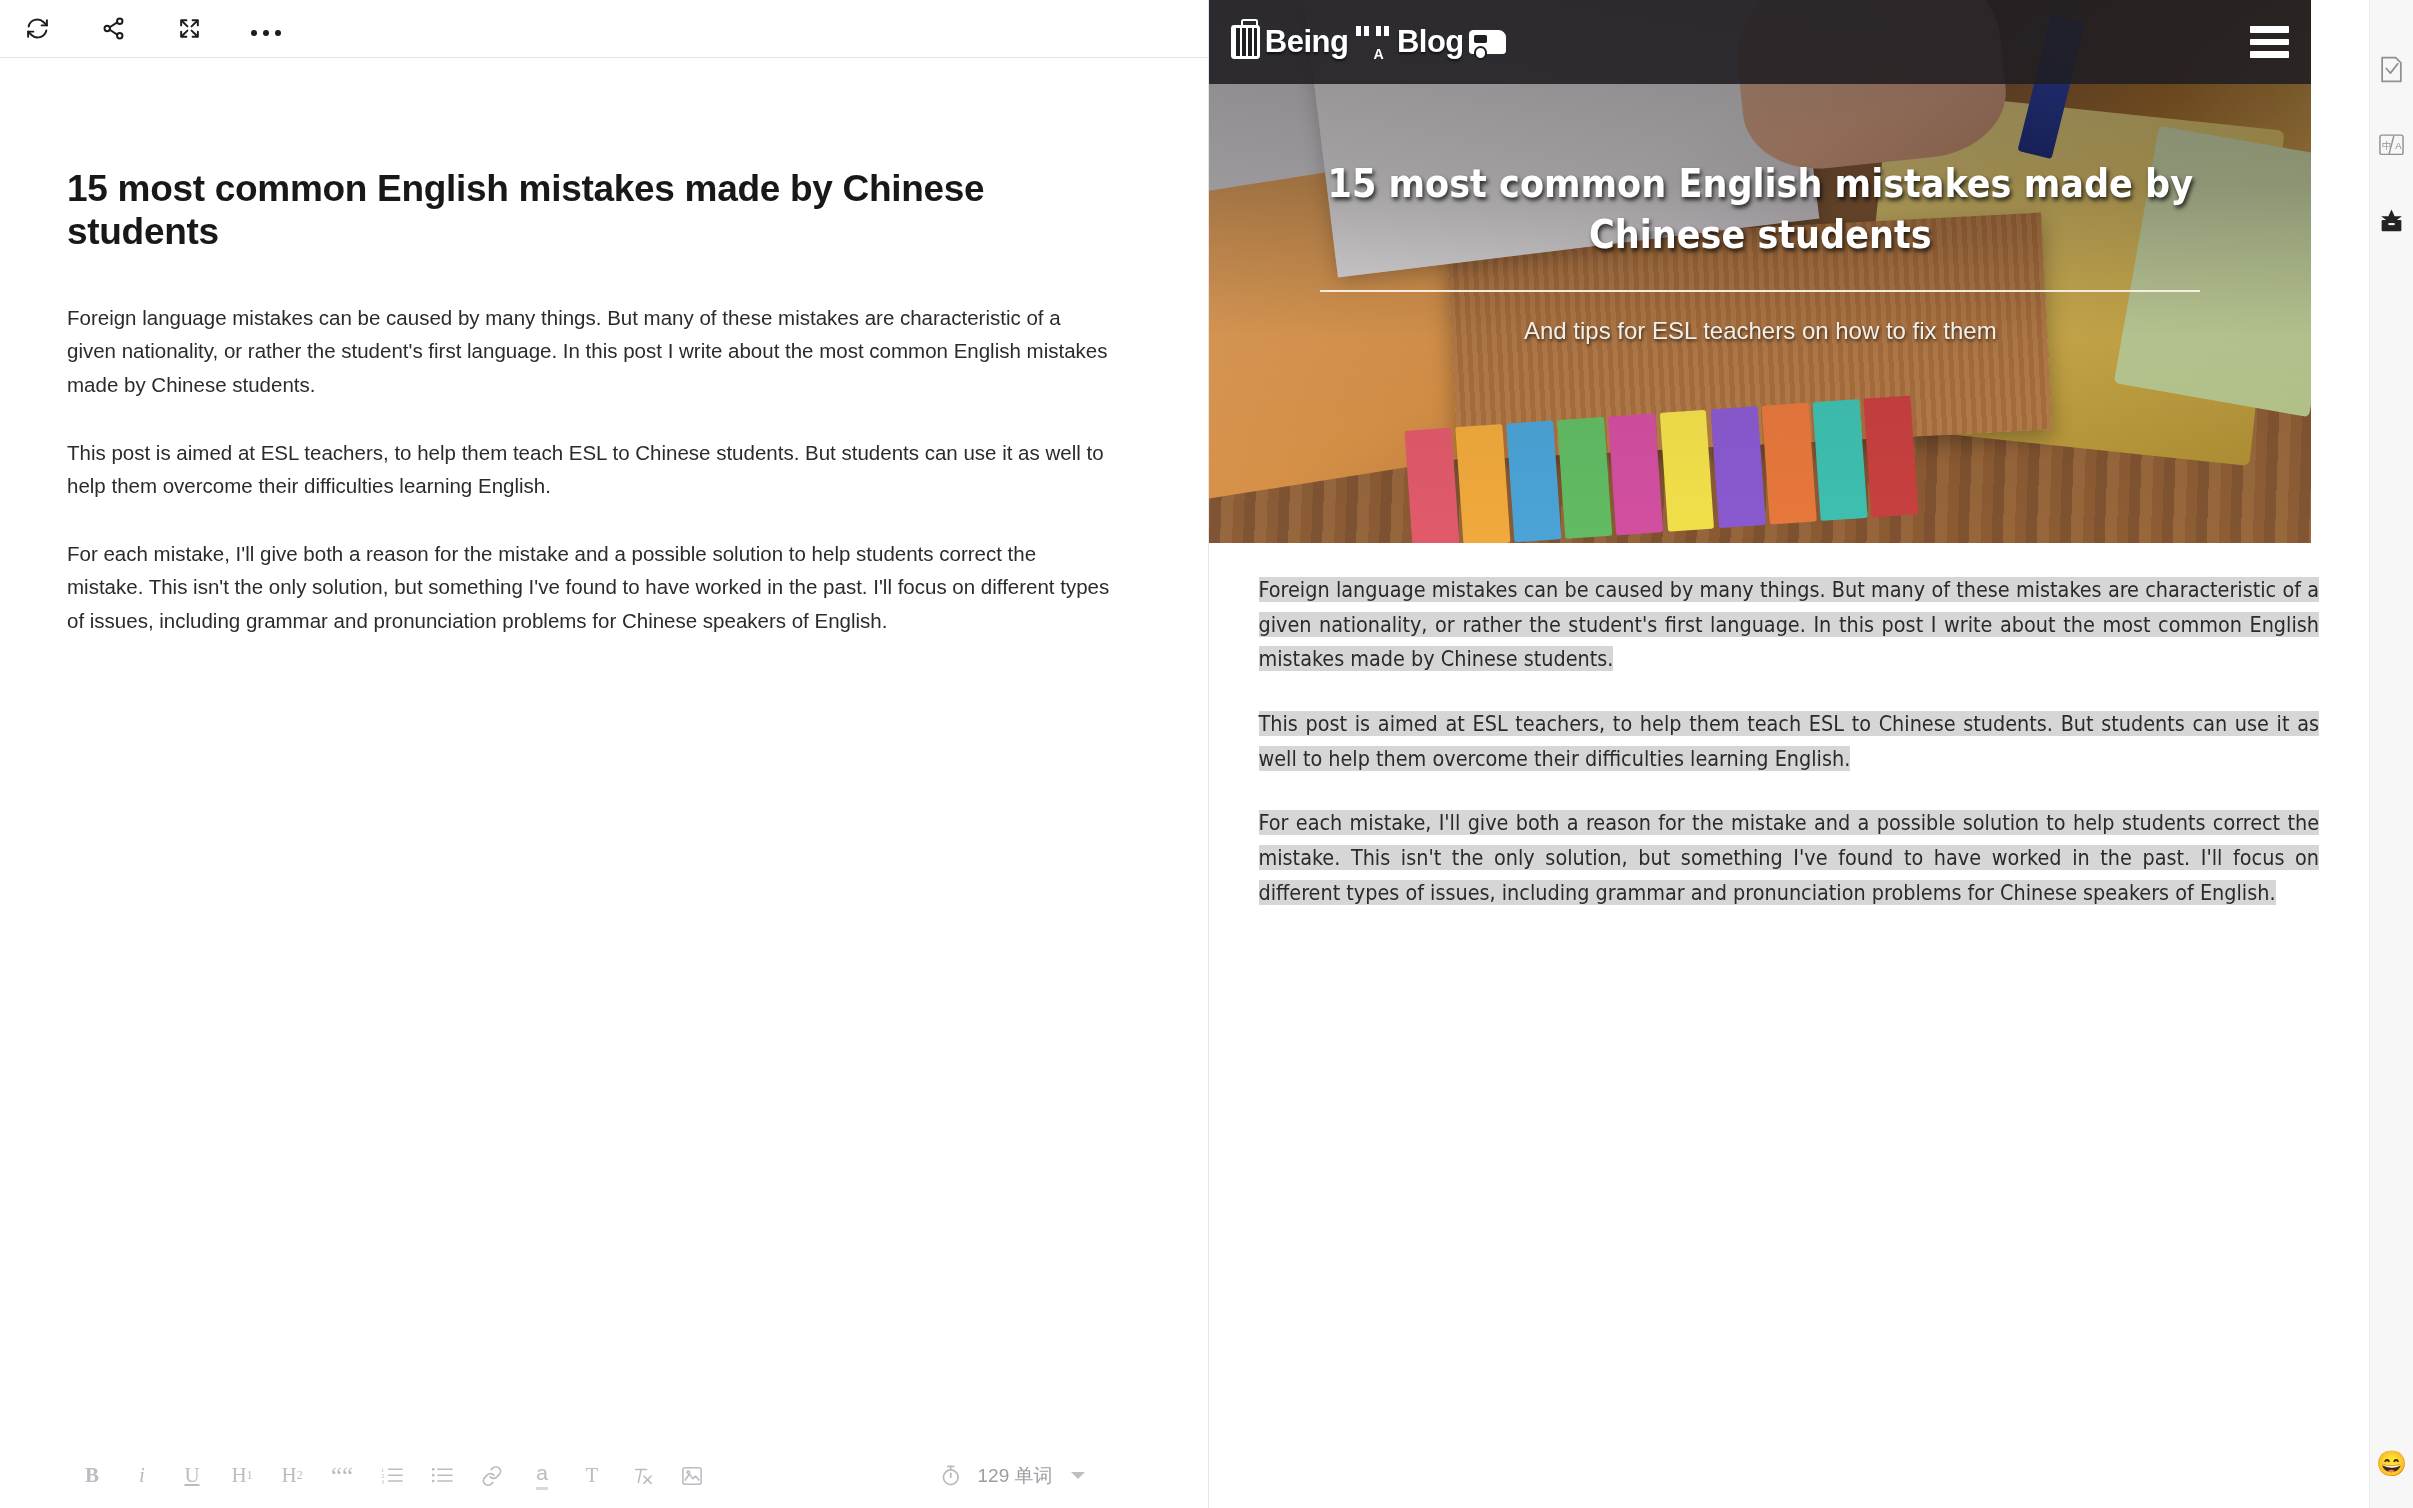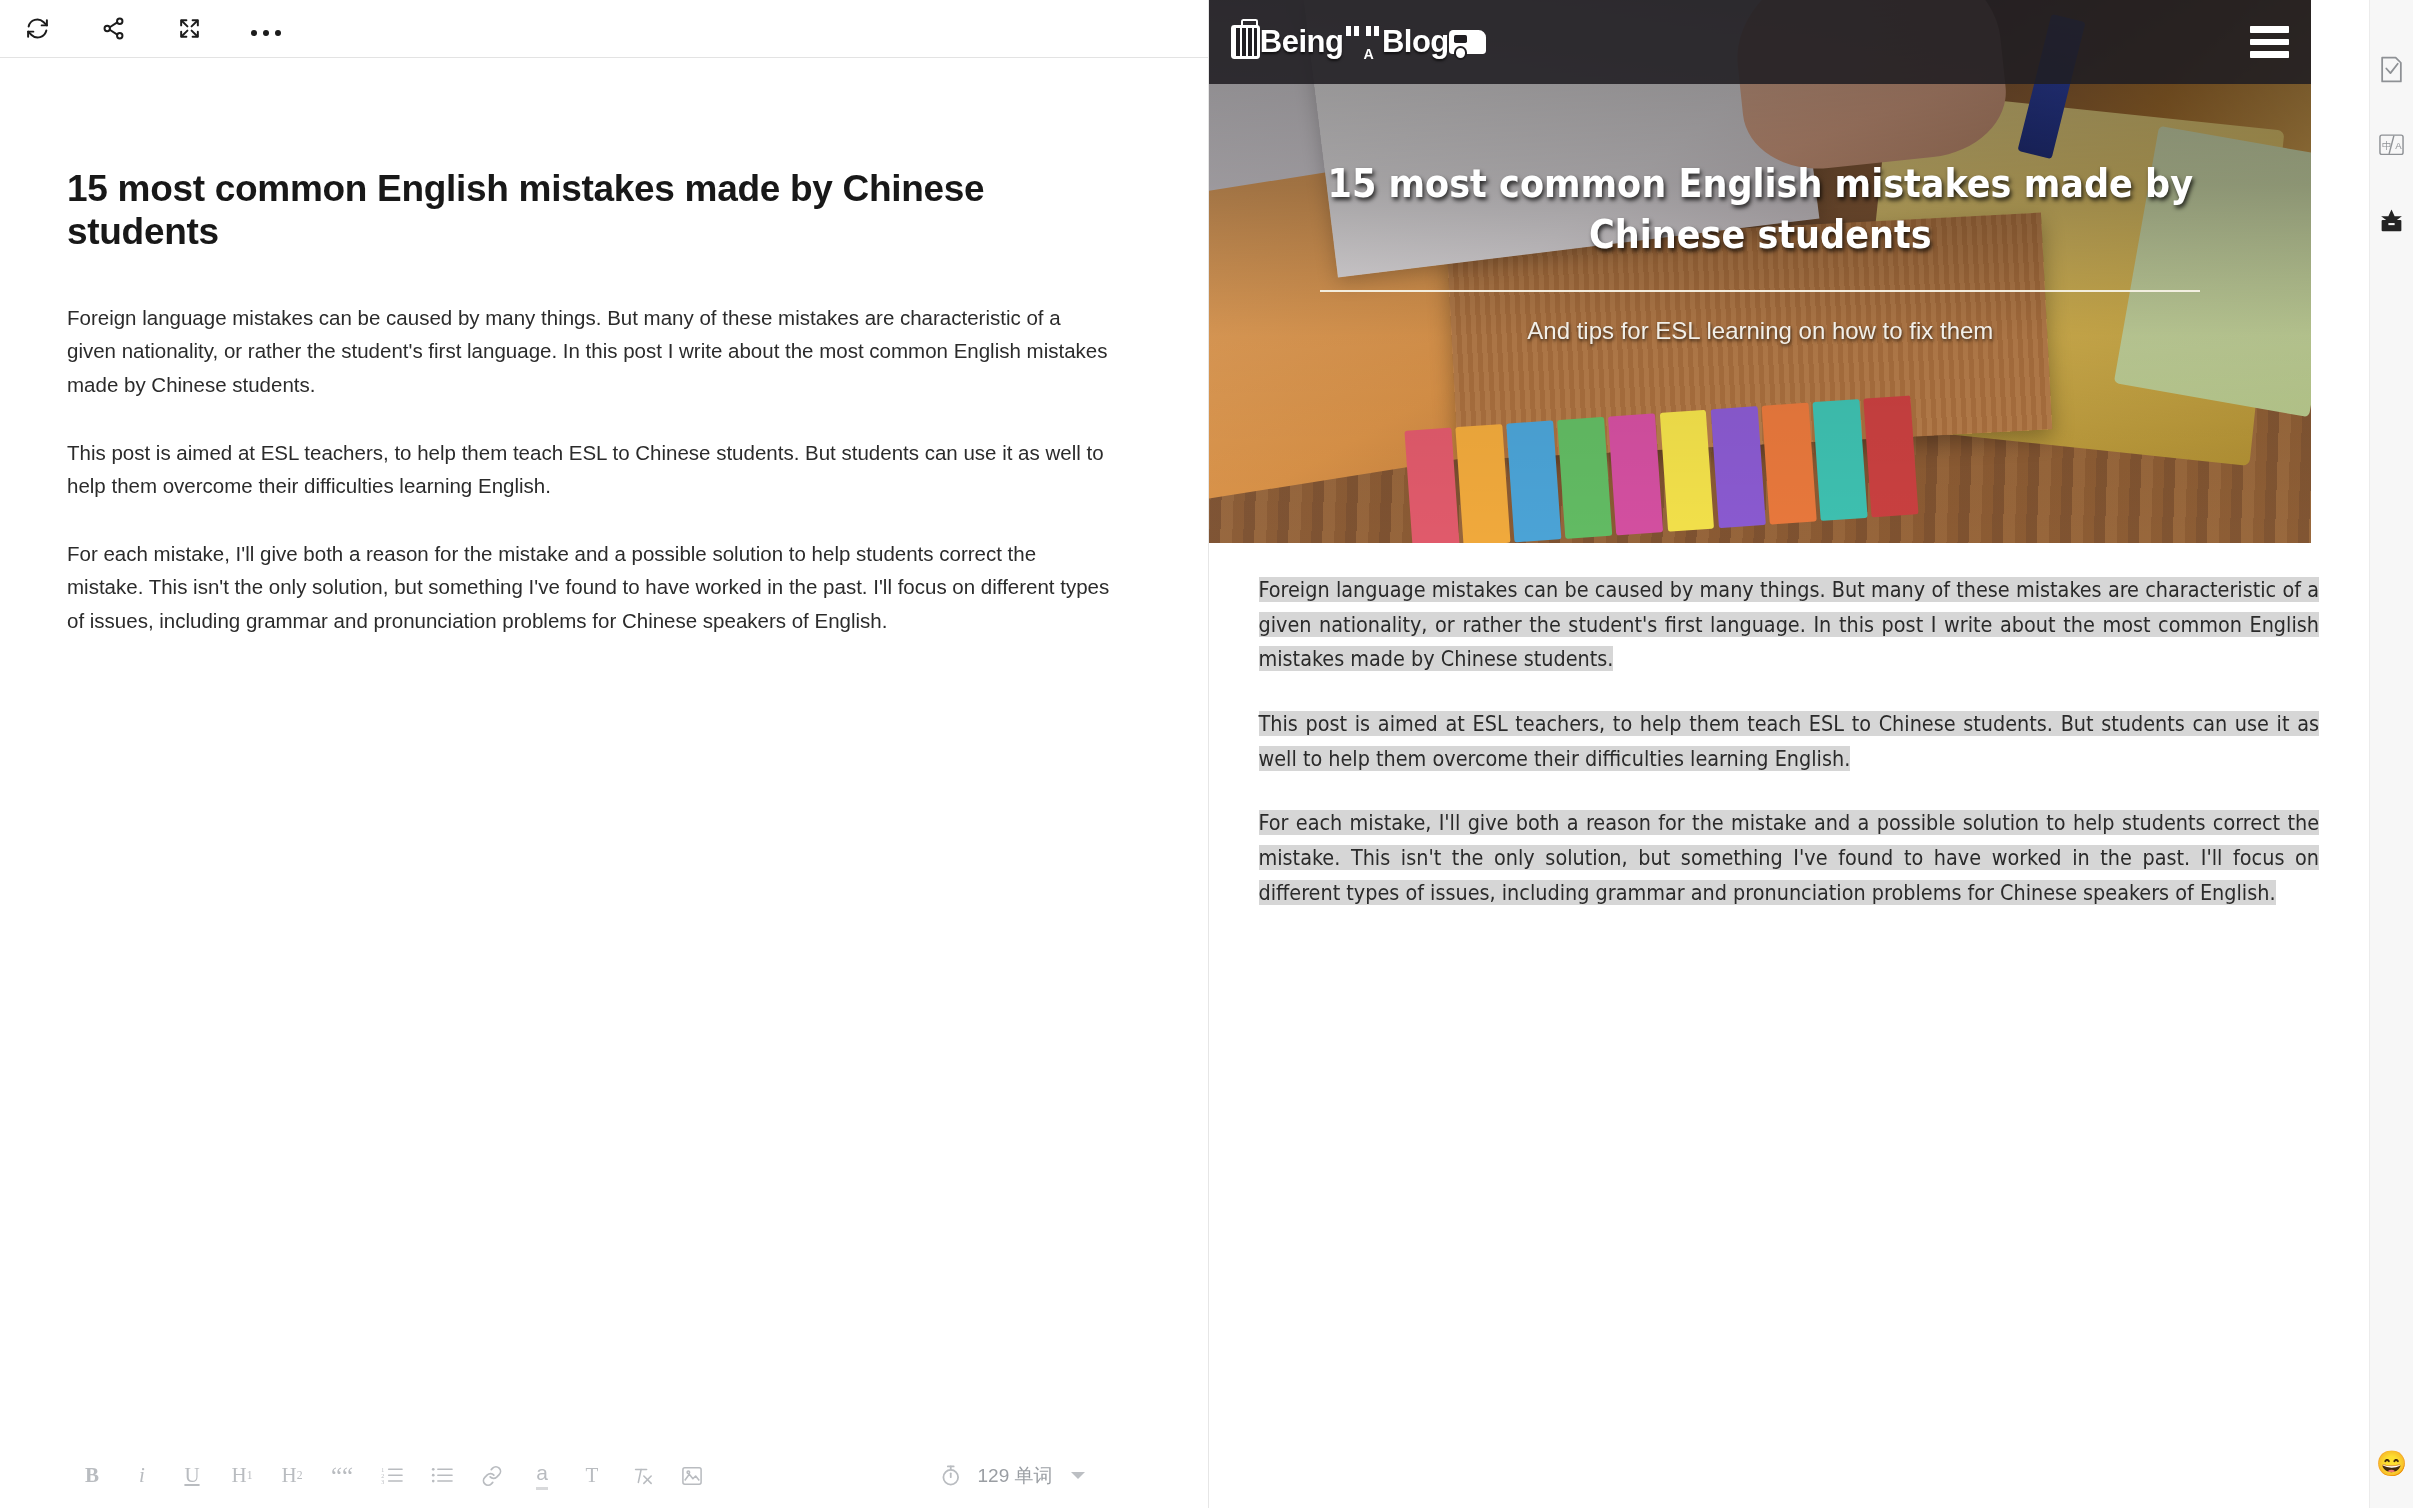--- a/index.html
+++ b/index.html
@@ -162,21 +162,21 @@
     background: linear-gradient(180deg, rgba(0,0,0,.42) 0%, rgba(0,0,0,.30) 34%, rgba(0,0,0,.06) 62%, rgba(0,0,0,0) 100%);
   }
 
   .site-header {
     position: absolute; left:0; top:0; width:100%; height:84px;
     background: rgba(32,30,34,.88);
     display: flex; align-items: center; justify-content: space-between;
     padding: 0 22px 0 22px;
     z-index: 5;
   }
-  .logo { display:flex; align-items:center; height:52px; }
+  .logo { display:flex; align-items:center; gap:5px; height:52px; }
   .logo .suitcase {
     width: 28.5px; height: 34px; border: 3.4px solid #fff; border-radius: 3.4px;
     position: relative; background: repeating-linear-gradient(90deg,#fff 0,#fff 2.5px,#201e22 2.5px,#201e22 5.9px);
   }
   .logo .suitcase::before {
     content:""; position:absolute; left:6.7px; top:-9.2px; width:13.4px; height:6.7px;
     border:2.5px solid #fff; border-bottom:none; border-radius:2.5px 2.5px 0 0;
   }
   .logo .word {
     color:#fff; font-size: 31px; font-weight: 800; letter-spacing:-0.5px;
@@ -452,21 +452,21 @@
         <div class="hamburger">
           <i></i>
           <i></i>
           <i></i>
         </div>
       </div>
 
       <div class="hero-text">
         <div class="hero-title">15 most common English mistakes made by Chinese students</div>
         <div class="hero-rule"></div>
-        <div class="hero-sub">And tips for ESL learning on how to fix them</div>
+        <div class="hero-sub">And tips for ESL teachers on how to fix them</div>
       </div>
     </div>
 
     <div class="article">
 
 
 
       <p class="post-para"><span class="sel">Foreign language mistakes can be caused by many things. But many of these mistakes are characteristic of a given nationality, or rather the student's first language. In this post I write about the most common English mistakes made by Chinese students.</span></p>
       <p class="post-para"><span class="sel">This post is aimed at ESL teachers, to help them teach ESL to Chinese students. But students can use it as well to help them overcome their difficulties learning English.</span></p>
       <p class="post-para"><span class="sel">For each mistake, I'll give both a reason for the mistake and a possible solution to help students correct the mistake. This isn't the only solution, but something I've found to have worked in the past. I'll focus on different types of issues, including grammar and pronunciation problems for Chinese speakers of English.</span></p>

